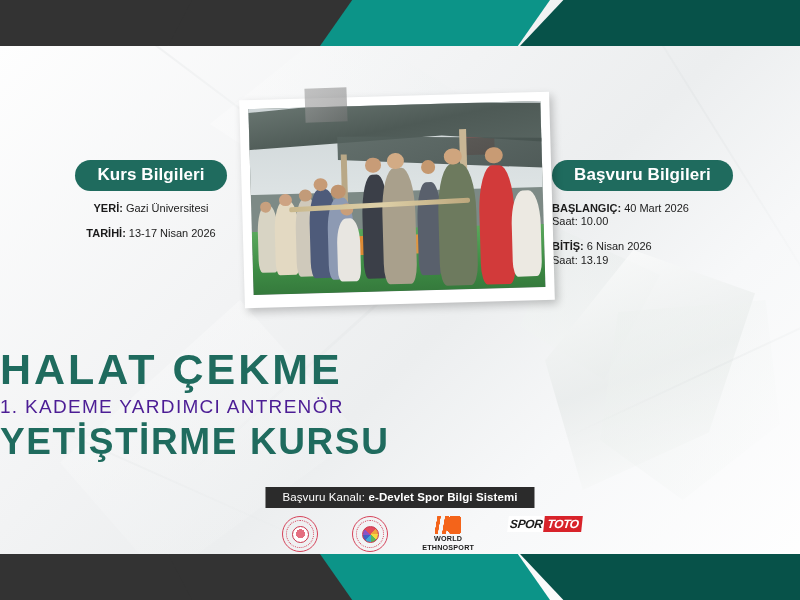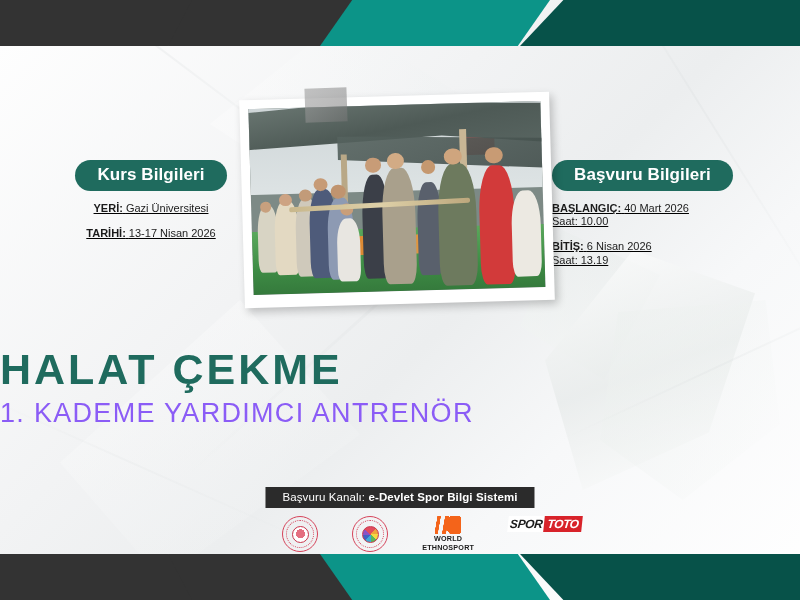--- a/index.html
+++ b/index.html
@@ -75,21 +75,21 @@
   .bottom .seg-dark  { left: -20px;  width: 230px; background: #333333;
                     clip-path: polygon(0 0, 82% 0, 100% 100%, 0 100%); }
   .bottom .seg-dark2 { left: 168px;  width: 200px; background: #333333;
                     clip-path: polygon(0 0, 84% 0, 100% 100%, 12% 100%); }
   .bottom .seg-teal  { left: 320px;  width: 230px; background: #0c9488;
                     clip-path: polygon(0 0, 86% 0, 100% 100%, 14% 100%); }
   .bottom .seg-teal2 { left: 520px;  width: 310px; background: #075249;
                     clip-path: polygon(0 0, 100% 0, 100% 100%, 14% 100%); }
 
   
-  .panel { position: absolute; text-decoration: underline; }
+  .panel { position: absolute; }
   .panel.left  { left: 26px;  top: 160px; width: 250px; }
   .panel.right { left: 552px; top: 160px; width: 250px; text-align: left; }
 
   .badge {
     display: inline-block;
     background: #1f6b5e;
     color: #ffffff;
     border-radius: 18px;
     padding: 5px 22px 6px;
     font-size: 17px;
@@ -166,22 +166,22 @@
   
   .title-wrap { position: absolute; left: 0; top: 348px; width: 756px; }
   .t1 {
     font-size: 43px;
     font-weight: bold;
     color: #1f6b5e;
     letter-spacing: 3px;
     line-height: 1.02;
   }
   .t2 {
-    font-size: 27px;
-    color: #8b5cf6;
+    font-size: 19px;
+    color: #4c1d95;
     letter-spacing: 1.3px;
     line-height: 1.6;
     font-weight: normal;
   }
   .t3 {
     font-size: 37px;
     font-weight: bold;
     color: #1f6b5e;
     letter-spacing: 1.6px;
     line-height: 1.06;
@@ -366,20 +366,21 @@
       <div class="p-fig" style="left:89%; bottom:6%;  width:10%; height:46%; background:#ece9e2;"></div>
 
       <div class="ph-rope"></div>
     </div>
   </div>
   <div class="tape"></div>
 
   <div class="title-wrap">
     <div class="t1">HALAT  ÇEKME</div>
     <div class="t2">1. KADEME  YARDIMCI  ANTRENÖR</div>
+    <div class="t3">YETİŞTİRME KURSU</div>
   </div>
 
   <div class="channel">
     <span>Başvuru Kanalı:</span>
     <span class="strong">e-Devlet Spor Bilgi Sistemi</span>
   </div>
 
   <div class="logos">
     <div class="logo-circ">
       <div class="inner"></div>

